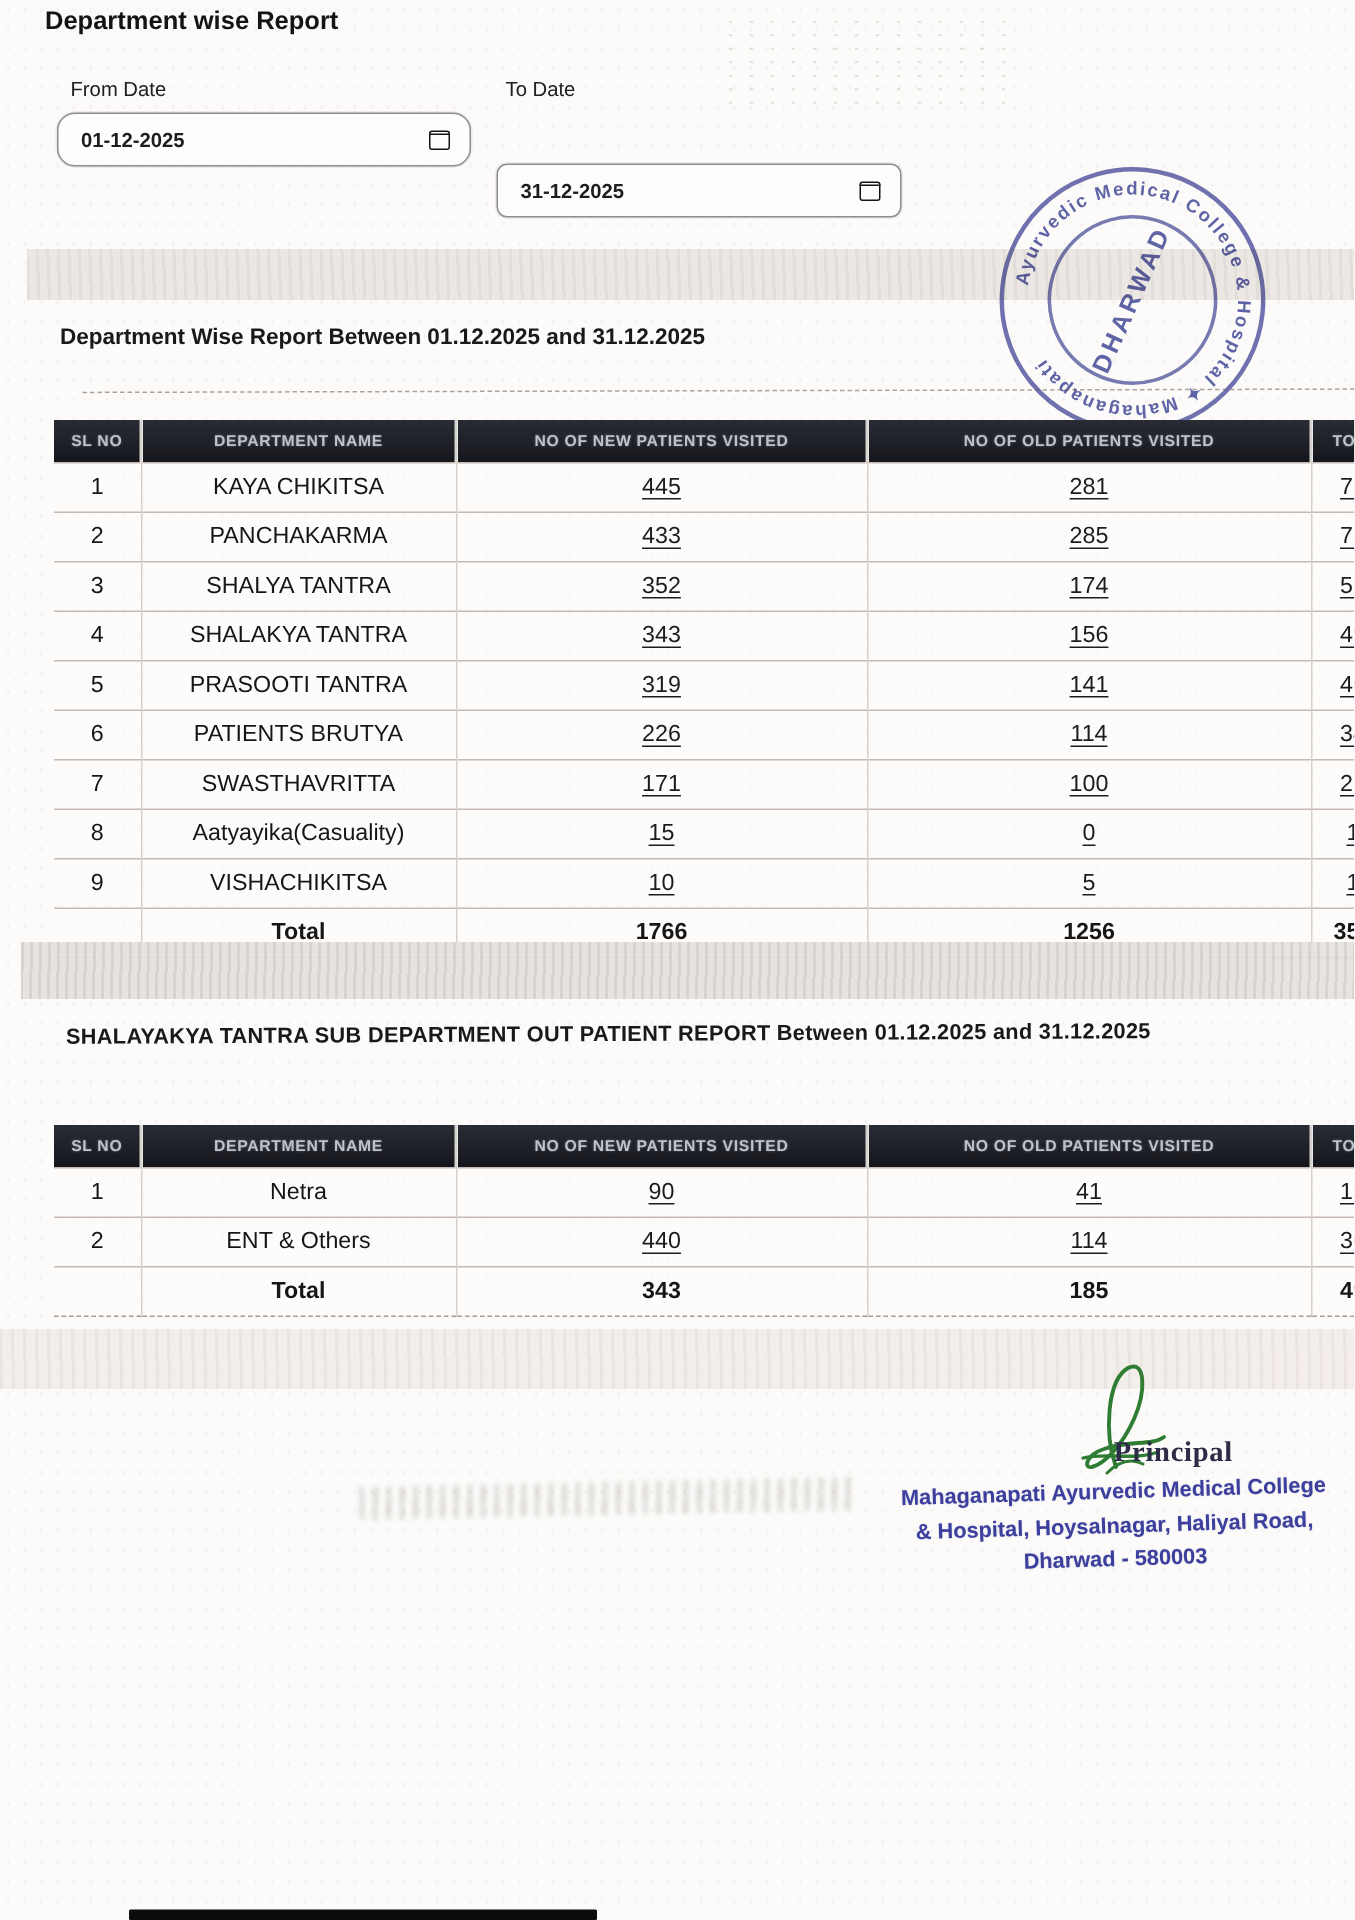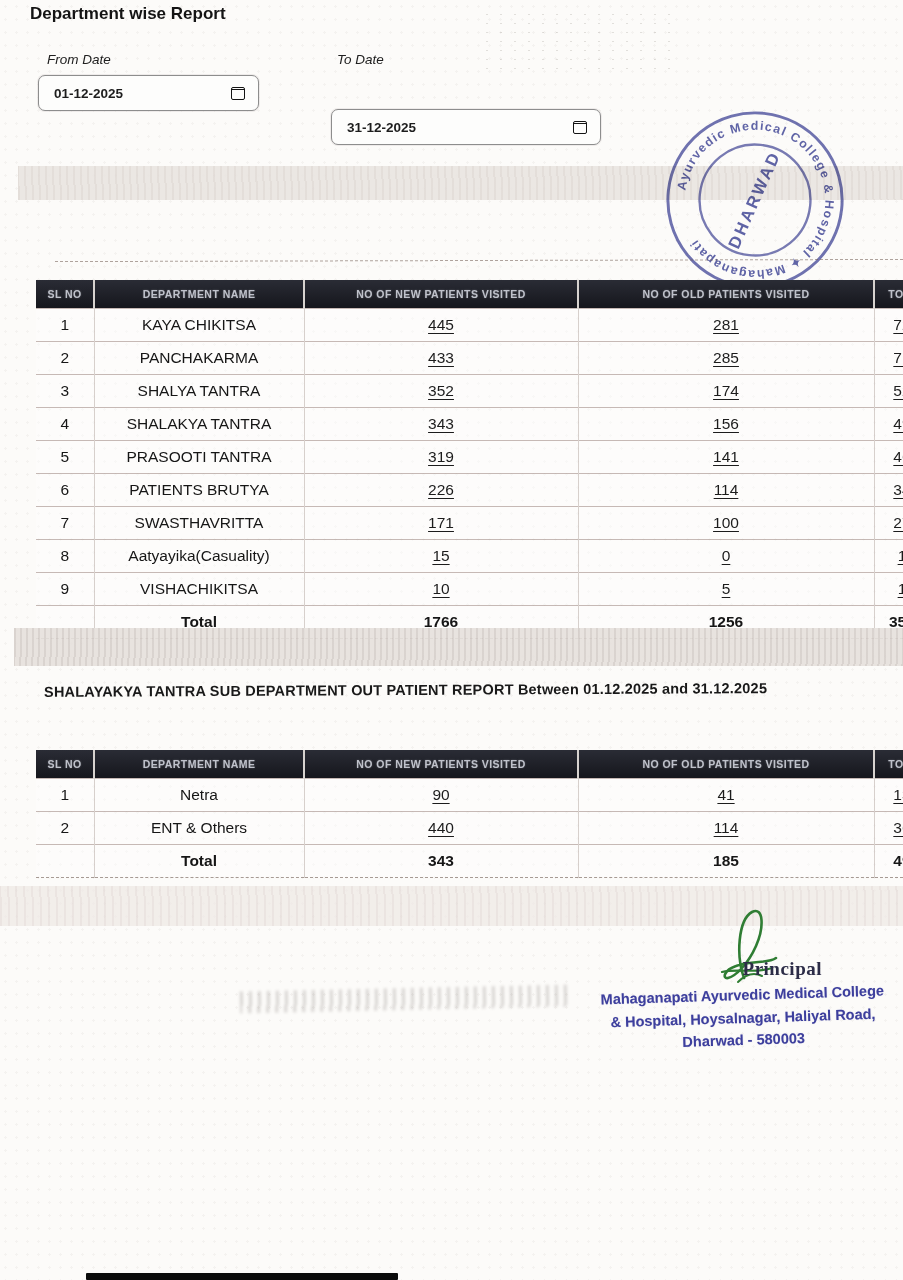--- a/index.html
+++ b/index.html
@@ -4,28 +4,28 @@
 <style>
   html,body{margin:0;padding:0;}
   body{width:903px;height:1280px;overflow:hidden;background:#fdfcfb;
        font-family:"Liberation Sans","DejaVu Sans",sans-serif;color:#1a1a1a;}
   #page{position:relative;width:903px;height:1280px;overflow:hidden;
         background:
           radial-gradient(rgba(120,110,100,0.06) 1px, transparent 1.2px),
           #fcfbf9;
         background-size:11px 13px;}
   .title{position:absolute;left:30px;top:4px;font-size:17px;font-weight:bold;color:#141414;}
-  .filter-label{position:absolute;top:52px;font-size:13.5px;color:#202020;font-style:italic;}
+  .filter-label{position:absolute;top:52px;font-size:13.5px;color:#202020;}
   #from-label{left:47px;} #to-label{left:337px;}
   .date-input{position:absolute;top:75px;height:36px;box-sizing:border-box;
       border:1.6px solid #8d8d8d;border-radius:7px;background:#fdfdfc;
       display:flex;align-items:center;justify-content:space-between;
       padding:0 13px 0 15px;font-size:13.5px;font-weight:600;color:#1d1d1d;
       box-shadow:0 0 0 1px rgba(160,150,145,0.15);}
-  #from-input{left:38px;width:221px;} #to-input{left:331px;width:270px;margin-top:34px;}
+  #from-input{left:38px;width:276px;border-radius:12px;} #to-input{left:331px;width:270px;margin-top:34px;}
   .cal-icon{width:12px;height:11px;border:1.8px solid #141414;border-radius:2px;
       position:relative;display:inline-block;}
   .cal-icon::before{content:'';position:absolute;left:-1px;right:-1px;top:1.6px;
       border-top:1.8px solid #141414;}
   .band{position:absolute;background:
       repeating-linear-gradient(88deg, rgba(140,120,110,0.10) 0 2px, transparent 2px 7px),
       #e9e4e0;}
   #band1{left:18px;top:166px;width:885px;height:34px;opacity:.85;}
   #band2{left:14px;top:628px;width:889px;height:38px;opacity:.9;background:
       repeating-linear-gradient(91deg, rgba(120,100,95,0.14) 0 2px, transparent 2px 6px),#e6e1dd;}
@@ -100,20 +100,21 @@
     <circle cx="0" cy="0" r="56" fill="none" stroke="#4a4f9e" stroke-width="2.4" opacity=".85"></circle>
     <defs>
       <path id="ring-path" d="M -71 0 A 71 71 0 1 1 71 0 A 71 71 0 1 1 -71 0"></path>
     </defs>
     <text font-size="12.5" font-weight="bold" fill="#4a4f9e" letter-spacing="1.4" font-family="Liberation Sans, sans-serif">
       <textPath href="#ring-path" startOffset="2" id="stamp-ring-text">Ayurvedic Medical College &amp; Hospital ✦ Mahaganapati </textPath>
     </text>
     <text id="stamp-center-text" x="0" y="5" transform="rotate(-72)" text-anchor="middle" font-size="17" font-weight="bold" fill="#4a4f9e" letter-spacing="2.5" font-family="Liberation Sans, sans-serif">DHARWAD</text>
   </svg>
 
+  <div class="heading" id="heading1">Department Wise Report Between 01.12.2025 and 31.12.2025</div>
   <div class="rule" id="rule1"></div>
 
   <div class="table-wrap" id="table1-wrap">
     <table class="report">
       <colgroup>
           <col class="col-sl">
           <col class="col-name">
           <col class="col-new">
           <col class="col-old">
           <col class="col-total">

